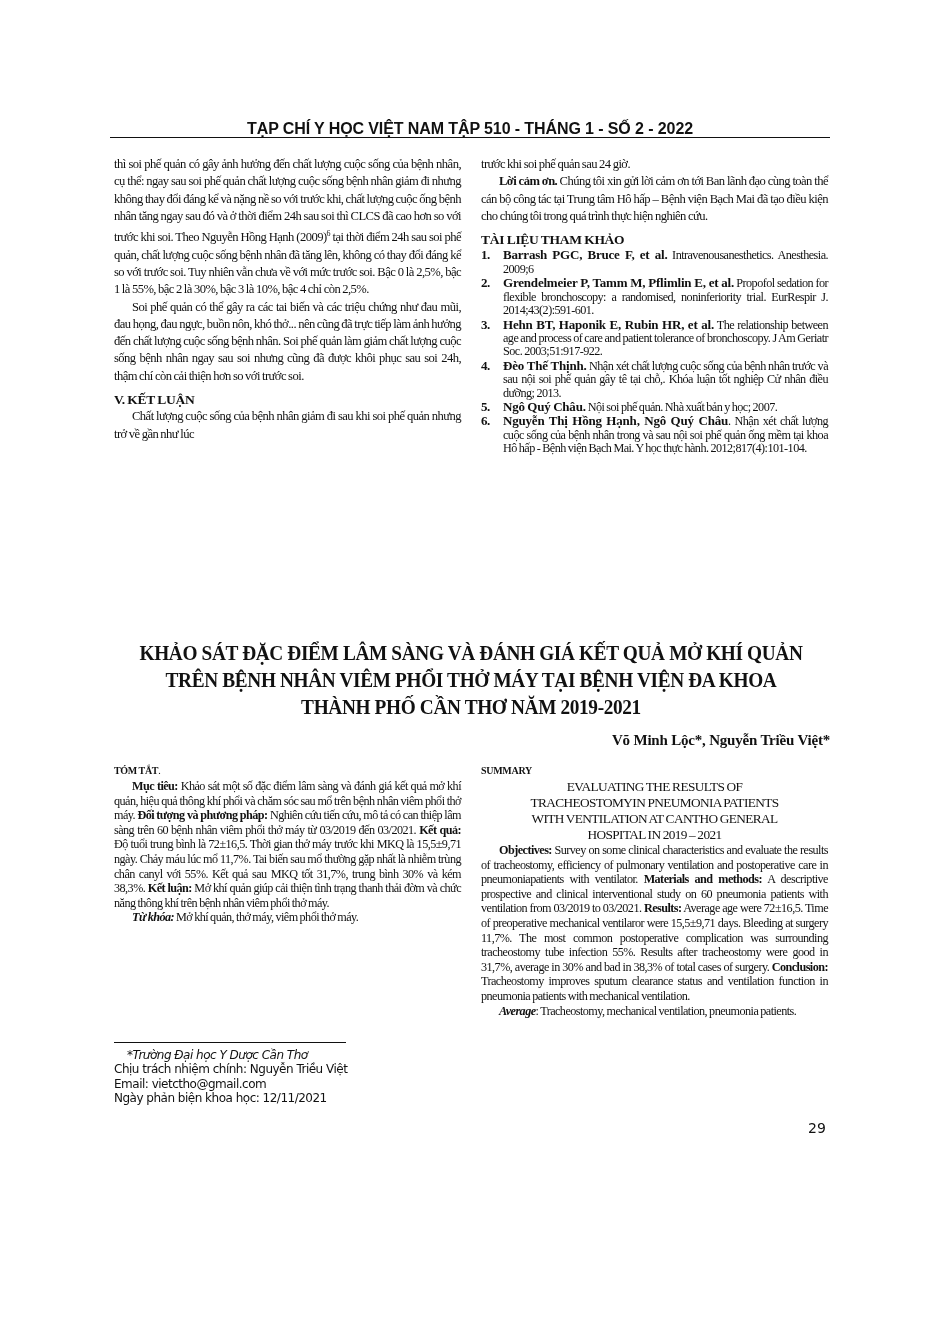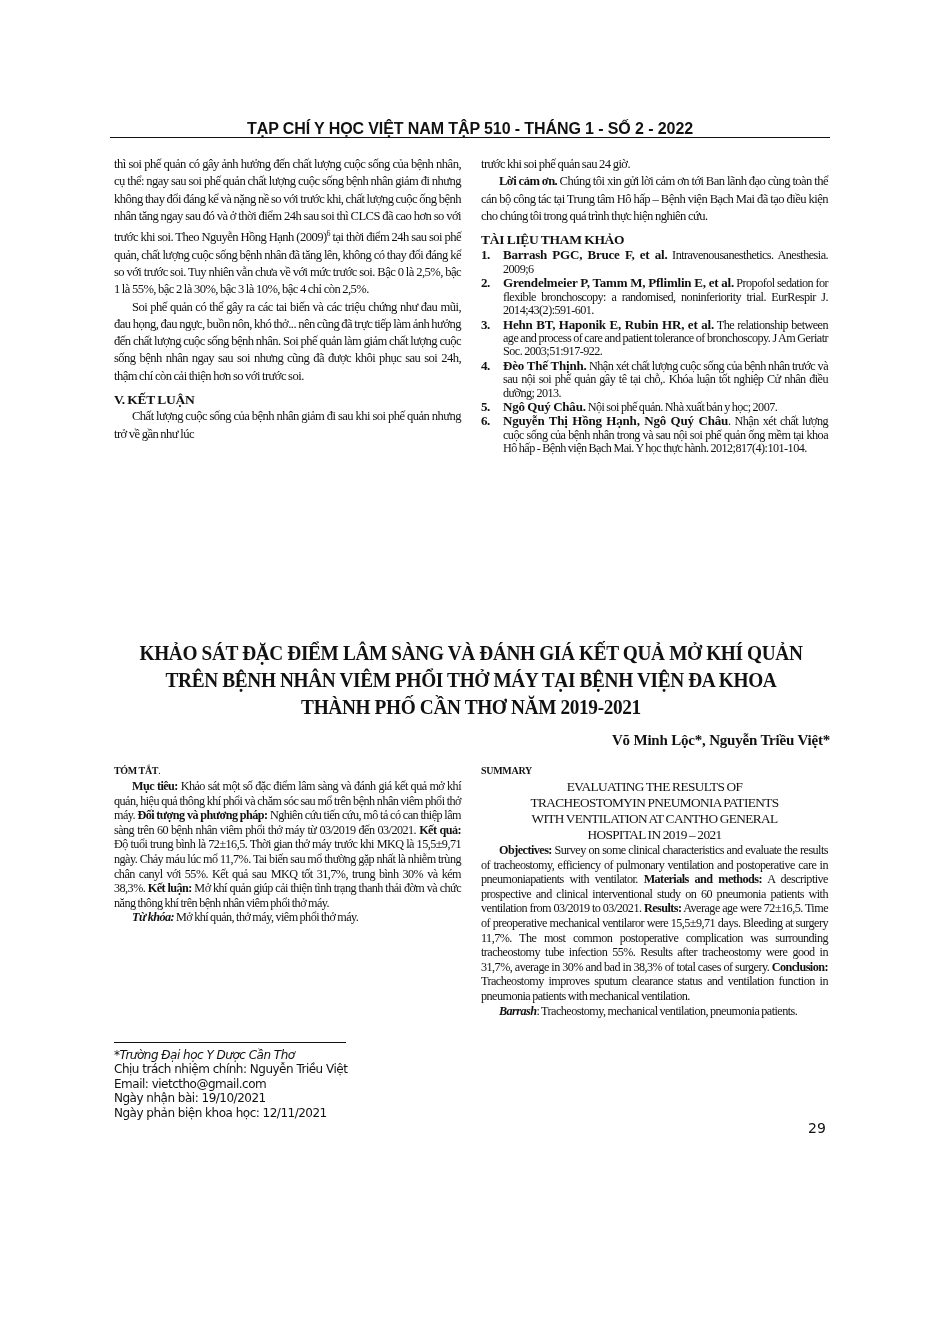--- a/index.html
+++ b/index.html
@@ -38,21 +38,21 @@
     .abs-heading { font-weight: bold; font-size: 10px; line-height: 17px; letter-spacing: -0.3px; }
     .en-title { text-align: center; font-size: 13.3px; line-height: 16px; letter-spacing: -0.6px; }
     .b { font-weight: bold; }
     .bi { font-weight: bold; font-style: italic; }
     .footnote-rule { position: absolute; left: 114px; top: 1042px; width: 232px; border-top: 1.2px solid #111; }
     .footnotes {
       position: absolute; left: 114px; top: 1048px; width: 360px; font-family: "DejaVu Sans", sans-serif;
       font-size: 12px; line-height: 14.4px; letter-spacing: -0.5px;
     }
     .footnotes div { white-space: nowrap; }
-    .footnotes .aff { font-style: italic; }
+    .footnotes .aff { font-style: italic; margin-left: 13px; }
     .page-number {
       position: absolute; left: 808px; top: 1120px; font-family: "DejaVu Sans", sans-serif; font-size: 14px;
     }
   </style>
 </head>
 <body>
 
 <div class="page">
 
   <div class="running-head">TẠP CHÍ Y HỌC VIỆT NAM TẬP 510 - THÁNG 1 - SỐ 2 - 2022</div>
@@ -90,30 +90,29 @@
     <p class="abs-heading"><span>TÓM TẮT</span><span style="font-weight:normal">.</span></p>
     <p class="indent"><span class="b">Mục tiêu:</span><span> Khảo sát một số đặc điểm lâm sàng và đánh giá kết quả mở khí quản, hiệu quả thông khí phổi và chăm sóc sau mổ trên bệnh nhân viêm phổi thở máy. </span><span class="b">Đối tượng và phương pháp:</span><span> Nghiên cứu tiến cứu, mô tả có can thiệp lâm sàng trên 60 bệnh nhân viêm phổi thở máy từ 03/2019 đến 03/2021. </span><span class="b">Kết quả:</span><span> Độ tuổi trung bình là 72±16,5. Thời gian thở máy trước khi MKQ là 15,5±9,71 ngày. Chảy máu lúc mổ 11,7%. Tai biến sau mổ thường gặp nhất là nhiễm trùng chân canyl với 55%. Kết quả sau MKQ tốt 31,7%, trung bình 30% và kém 38,3%. </span><span class="b">Kết luận:</span><span> Mở khí quản giúp cải thiện tình trạng thanh thải đờm và chức năng thông khí trên bệnh nhân viêm phổi thở máy.</span></p>
     <p class="indent"><span class="bi">Từ khóa:</span><span> Mở khí quản, thở máy, viêm phổi thở máy.</span></p>
   </div>
 
   <div class="footnote-rule"></div>
   <div class="footnotes">
     <div class="aff">*Trường Đại học Y Dược Cần Thơ</div>
     <div>Chịu trách nhiệm chính: Nguyễn Triều Việt</div>
     <div>Email: vietctho@gmail.com</div>
-    <div>Ngày nhận bài: 19/10/2021</div>
     <div>Ngày phản biện khoa học: 12/11/2021</div>
   </div>
 
   <div class="col abs-right">
     <p class="abs-heading">SUMMARY</p>
     <div class="en-title">
       <div>EVALUATING THE RESULTS OF</div>
       <div>TRACHEOSTOMYIN PNEUMONIA PATIENTS</div>
       <div>WITH VENTILATION AT CANTHO GENERAL</div>
       <div>HOSPITAL IN 2019 – 2021</div>
     </div>
     <p class="indent"><span class="b">Objectives:</span><span> Survey on some clinical characteristics and evaluate the results of tracheostomy, efficiency of pulmonary ventilation and postoperative care in pneumoniapatients with ventilator. </span><span class="b">Materials and methods:</span><span> A descriptive prospective and clinical interventional study on 60 pneumonia patients with ventilation from 03/2019 to 03/2021. </span><span class="b">Results:</span><span> Average age were 72±16,5. Time of preoperative mechanical ventilaror were 15,5±9,71 days. Bleeding at surgery 11,7%. The most common postoperative complication was surrounding tracheostomy tube infection 55%. Results after tracheostomy were good in 31,7%, average in 30% and bad in 38,3% of total cases of surgery. </span><span class="b">Conclusion:</span><span> Tracheostomy improves sputum clearance status and ventilation function in pneumonia patients with mechanical ventilation.</span></p>
-    <p class="indent"><span class="bi">Barrash</span><span>: Tracheostomy, mechanical ventilation, pneumonia patients.</span></p>
+    <p class="indent"><span class="bi">Average</span><span>: Tracheostomy, mechanical ventilation, pneumonia patients.</span></p>
   </div>
 
   <div class="page-number">29</div>
 </div>
 
 </body></html>

